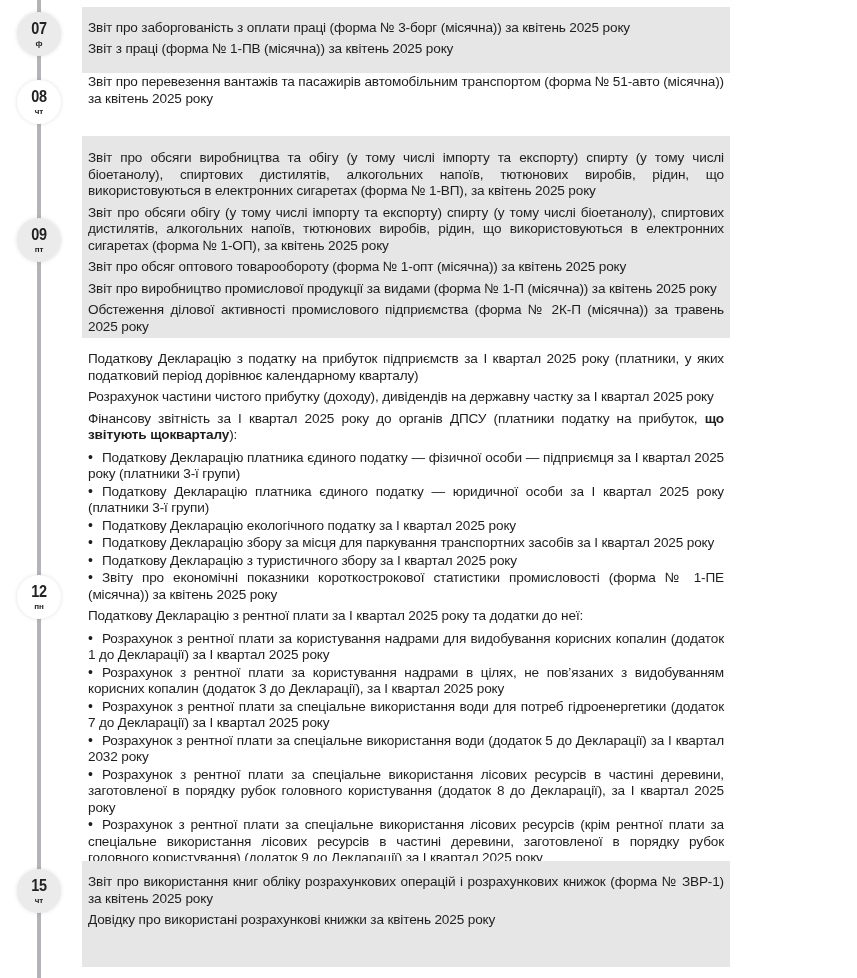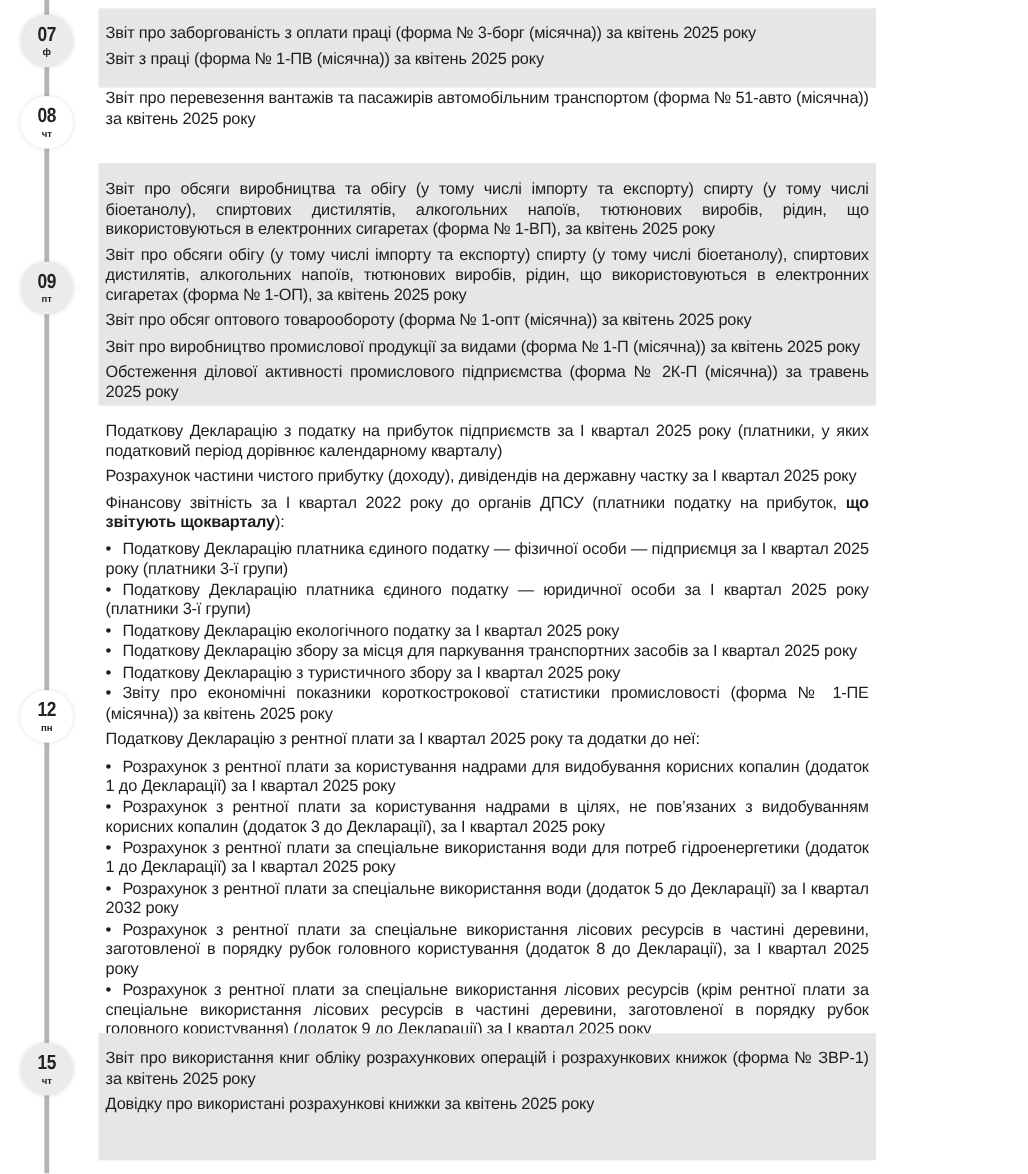--- a/index.html
+++ b/index.html
@@ -77,34 +77,34 @@
   <div class="badge gray" style="top:218px;">
     <span class="day">09</span>
     <span class="wd">пт</span>
   </div>
 </div>
 
 <div class="row" style="top:0;">
   <div class="block" style="top:351px;height:500px;">
     <div class="p">Податкову Декларацію з податку на прибуток підприємств за I квартал 2025 року (платники, у яких податковий період дорівнює календарному кварталу)</div>
     <div class="p">Розрахунок частини чистого прибутку (доходу), дивідендів на державну частку за I квартал 2025 року</div>
-    <div class="p"><span>Фінансову звітність за I квартал 2022 року до органів ДПСУ (платники податку на прибуток, </span><b>що звітують щокварталу</b><span>):</span></div>
+    <div class="p"><span>Фінансову звітність за I квартал 2025 року до органів ДПСУ (платники податку на прибуток, </span><b>що звітують щокварталу</b><span>):</span></div>
     <div style="margin-bottom:5px;">
       <div class="p tight bul">Податкову Декларацію платника єдиного податку — фізичної особи — підприємця за I квартал 2025 року (платники 3-ї групи)</div>
       <div class="p tight bul">Податкову Декларацію платника єдиного податку — юридичної особи за I квартал 2025 року (платники 3-ї групи)</div>
       <div class="p tight bul">Податкову Декларацію екологічного податку за I квартал 2025 року</div>
       <div class="p tight bul">Податкову Декларацію збору за місця для паркування транспортних засобів за I квартал 2025 року</div>
       <div class="p tight bul">Податкову Декларацію з туристичного збору за I квартал 2025 року</div>
       <div class="p tight bul">Звіту про економічні показники короткострокової статистики промисловості (форма № 1-ПЕ (місячна)) за квітень 2025 року</div>
     </div>
     <div class="p">Податкову Декларацію з рентної плати за I квартал 2025 року та додатки до неї:</div>
     <div>
       <div class="p tight bul">Розрахунок з рентної плати за користування надрами для видобування корисних копалин (додаток 1 до Декларації) за I квартал 2025 року</div>
       <div class="p tight bul">Розрахунок з рентної плати за користування надрами в цілях, не пов’язаних з видобуванням корисних копалин (додаток 3 до Декларації), за I квартал 2025 року</div>
-      <div class="p tight bul">Розрахунок з рентної плати за спеціальне використання води для потреб гідроенергетики (додаток 1 до Декларації) за I квартал 2025 року</div>
+      <div class="p tight bul">Розрахунок з рентної плати за спеціальне використання води для потреб гідроенергетики (додаток 7 до Декларації) за I квартал 2025 року</div>
       <div class="p tight bul">Розрахунок з рентної плати за спеціальне використання води (додаток 5 до Декларації) за I квартал 2032 року</div>
       <div class="p tight bul">Розрахунок з рентної плати за спеціальне використання лісових ресурсів в частині деревини, заготовленої в порядку рубок головного користування (додаток 8 до Декларації), за I квартал 2025 року</div>
       <div class="p tight bul">Розрахунок з рентної плати за спеціальне використання лісових ресурсів (крім рентної плати за спеціальне використання лісових ресурсів в частині деревини, заготовленої в порядку рубок головного користування) (додаток 9 до Декларації) за I квартал 2025 року</div>
     </div>
   </div>
   <div class="badge white" style="top:575px;">
     <span class="day">12</span>
     <span class="wd">пн</span>
   </div>
 </div>

